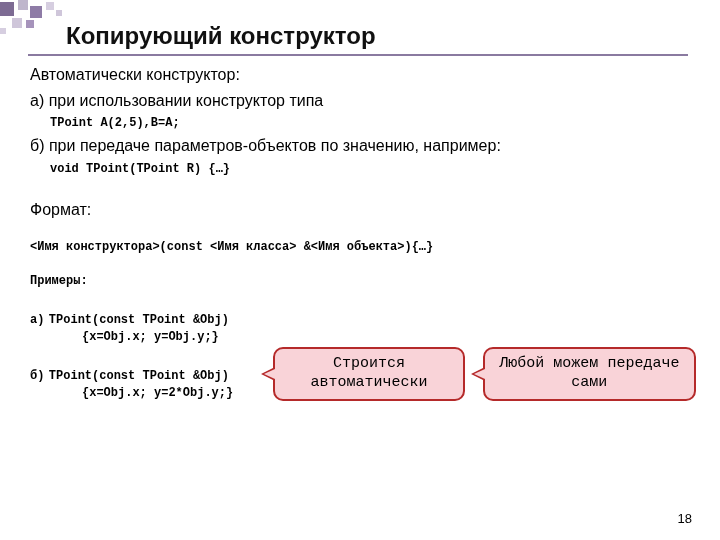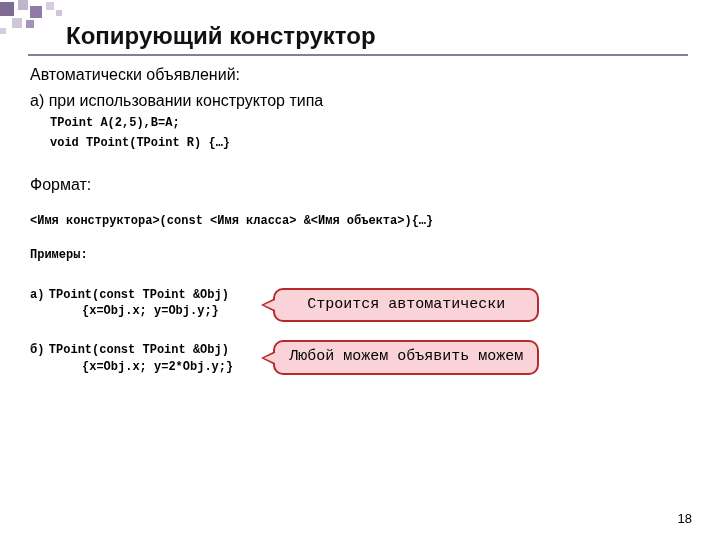--- a/index.html
+++ b/index.html
@@ -64,21 +64,20 @@
   .indent { margin-left: 20px; }
   .indent2 { margin-left: 52px; }
   .gap-s { margin-top: 4px; }
   .gap-m { margin-top: 18px; }
   .gap-l { margin-top: 22px; }
   .example-row { display: flex; align-items: flex-end; }
   .example-code { flex: 0 0 auto; }
   .bubble-col {
     margin-left: 40px;
     display: flex;
-    flex-direction: column;
     gap: 18px;
     padding-top: 4px;
   }
   .bubble {
     position: relative;
     background: #f9d3d8;
     border: 2px solid #b52a2a;
     border-radius: 10px;
     padding: 6px 14px;
     font-family: "Courier New", monospace;
@@ -129,23 +128,24 @@
   <div class="sq s7"></div>
     <div class="sq s8"></div>
 </div>
 
 <div class="title-wrap">
   <div class="title">Копирующий конструктор</div>
   <div class="rule"></div>
 </div>
 
 <div class="content">
-  <div>Автоматически объявлений:</div>
+  <div>Автоматически конструктор:</div>
   <div class="gap-s">а) при использовании конструктор типа</div>
   <div class="mono indent gap-s">TPoint A(2,5),B=A;</div>
+  <div class="gap-s">б) при передаче параметров-объектов по значению, например:</div>
   <div class="mono indent gap-s">void TPoint(TPoint R) {…}</div>
 
   <div class="gap-l">Формат:</div>
   <div class="mono gap-m">&lt;Имя конструктора&gt;(const &lt;Имя класса&gt; &amp;&lt;Имя объекта&gt;){…}</div>
 
   <div class="mono gap-m">Примеры:</div>
 
   <div class="example-row gap-m">
     <div class="example-code">
       <div>
@@ -163,19 +163,19 @@
       <div class="mono indent2">{x=Obj.x; y=2*Obj.y;}</div>
     </div>
 
     <div class="bubble-col">
       <div class="bubble">
         <div class="tail"></div>
         <span>Строится автоматически</span>
       </div>
       <div class="bubble">
         <div class="tail"></div>
-        <span>Любой можем объявить можем</span>
+        <span>Любой можем передаче сами</span>
       </div>
     </div>
   </div>
 </div>
 
 <div class="page-num">18</div>
 
 </body></html>

